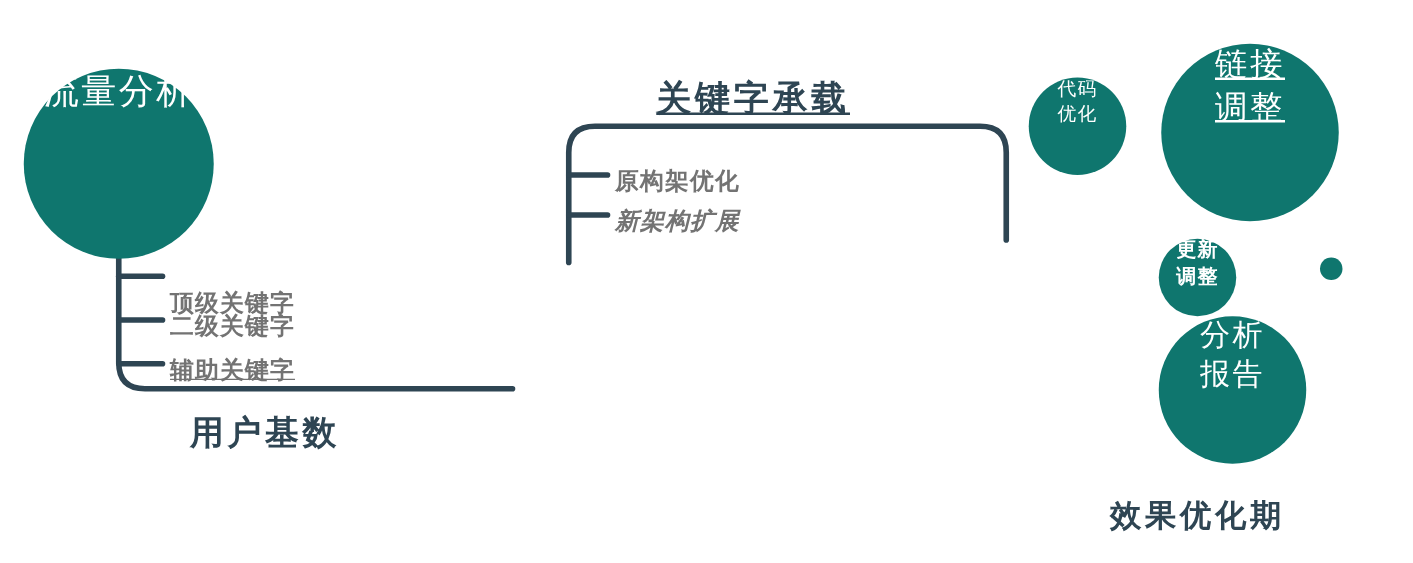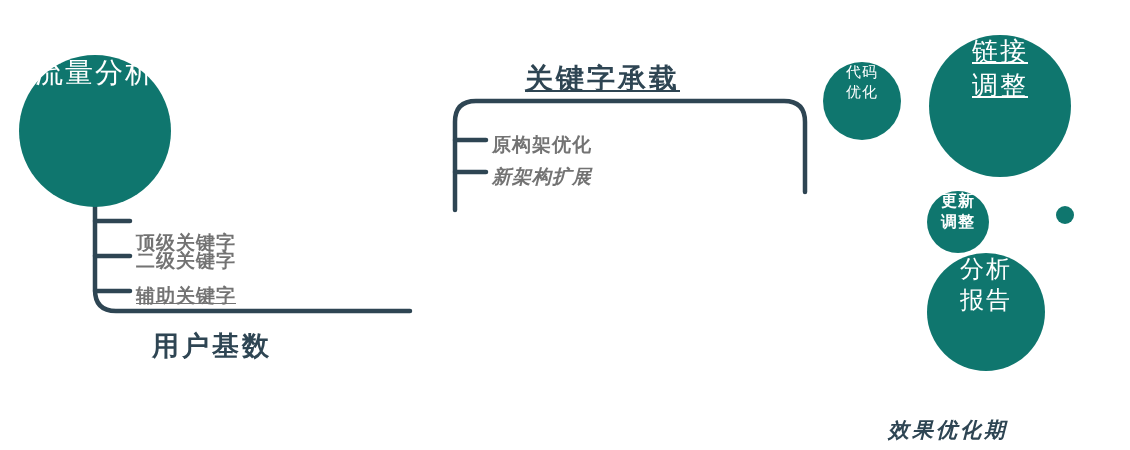--- a/index.html
+++ b/index.html
@@ -48,21 +48,21 @@
 
   .big-label {
     position: absolute;
     color: #2e4553;
     font-weight: 700;
     z-index: 2;
     letter-spacing: 3px;
   }
   .l-keyword { left: 525px; top: 60px;  font-size: 28px; text-decoration: underline; }
   .l-userbase{ left: 152px; top: 328px; font-size: 27px; }
-  .l-effect  { left: 888px; top: 416px; font-size: 21px; font-weight: 600; font-style: italic; }
+  .l-effect  { left: 888px; top: 396px; font-size: 25px; font-weight: 600; }
 
   .branch-label {
     position: absolute;
     color: #737373;
     font-size: 19px;
     font-weight: 600;
     letter-spacing: 1px;
     z-index: 2;
   }
   .b-left-0 { left: 136px; top: 230px; }

